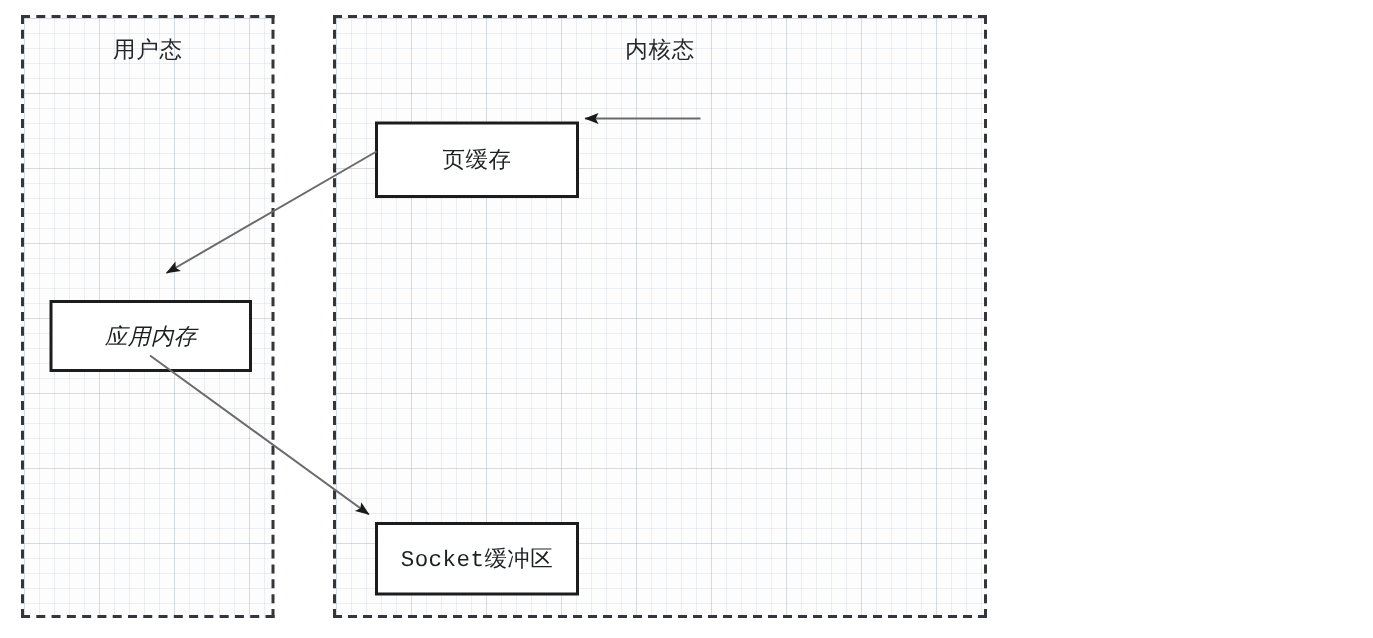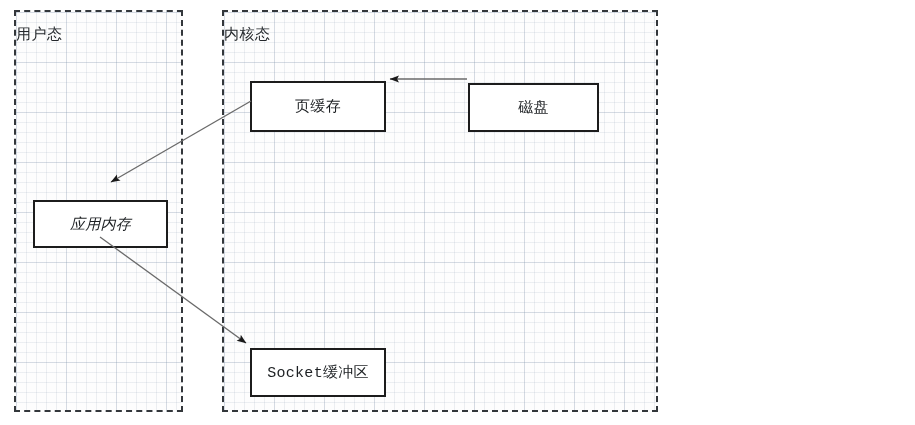--- a/index.html
+++ b/index.html
@@ -32,20 +32,21 @@
     background-position: 0 0, 0 0, 0 0, 0 0;
   }
   #region-user { left: 14px;  top: 10px; width: 169px; height: 402px; }
   #region-kernel { left: 222px; top: 10px; width: 436px; height: 402px; }
 
   .region-label {
     position: absolute;
     top: 14px;
     left: 0;
     width: 100%;
+    text-align: center;
     font-size: 15px;
     color: #23272b;
     letter-spacing: 0.5px;
     line-height: 1;
   }
 
   
   .node {
     position: absolute;
     box-sizing: border-box;
@@ -83,21 +84,20 @@
   <div class="region" id="region-user">
     <div class="region-label">用户态</div>
   </div>
 
   <div class="region" id="region-kernel">
     <div class="region-label">内核态</div>
   </div>
 
   <div class="node" id="node-pagecache">页缓存</div>
 
-  <div class="node" id="node-disk">磁盘</div>
 
   <div class="node" id="node-appmem">应用内存</div>
 
   <div class="node" id="node-sockbuf">Socket缓冲区</div>
 
   <svg id="arrow-layer" viewBox="0 0 915 425" width="915" height="425" xmlns="http://www.w3.org/2000/svg">
     <defs>
       <marker id="ah" markerWidth="11" markerHeight="11" refX="9.4" refY="4.2" orient="auto" markerUnits="userSpaceOnUse">
         <path d="M0.4,0.6 L9.8,4.2 L0.4,7.8 L2.3,4.2 Z" fill="#1a1a1a"></path>
       </marker>

